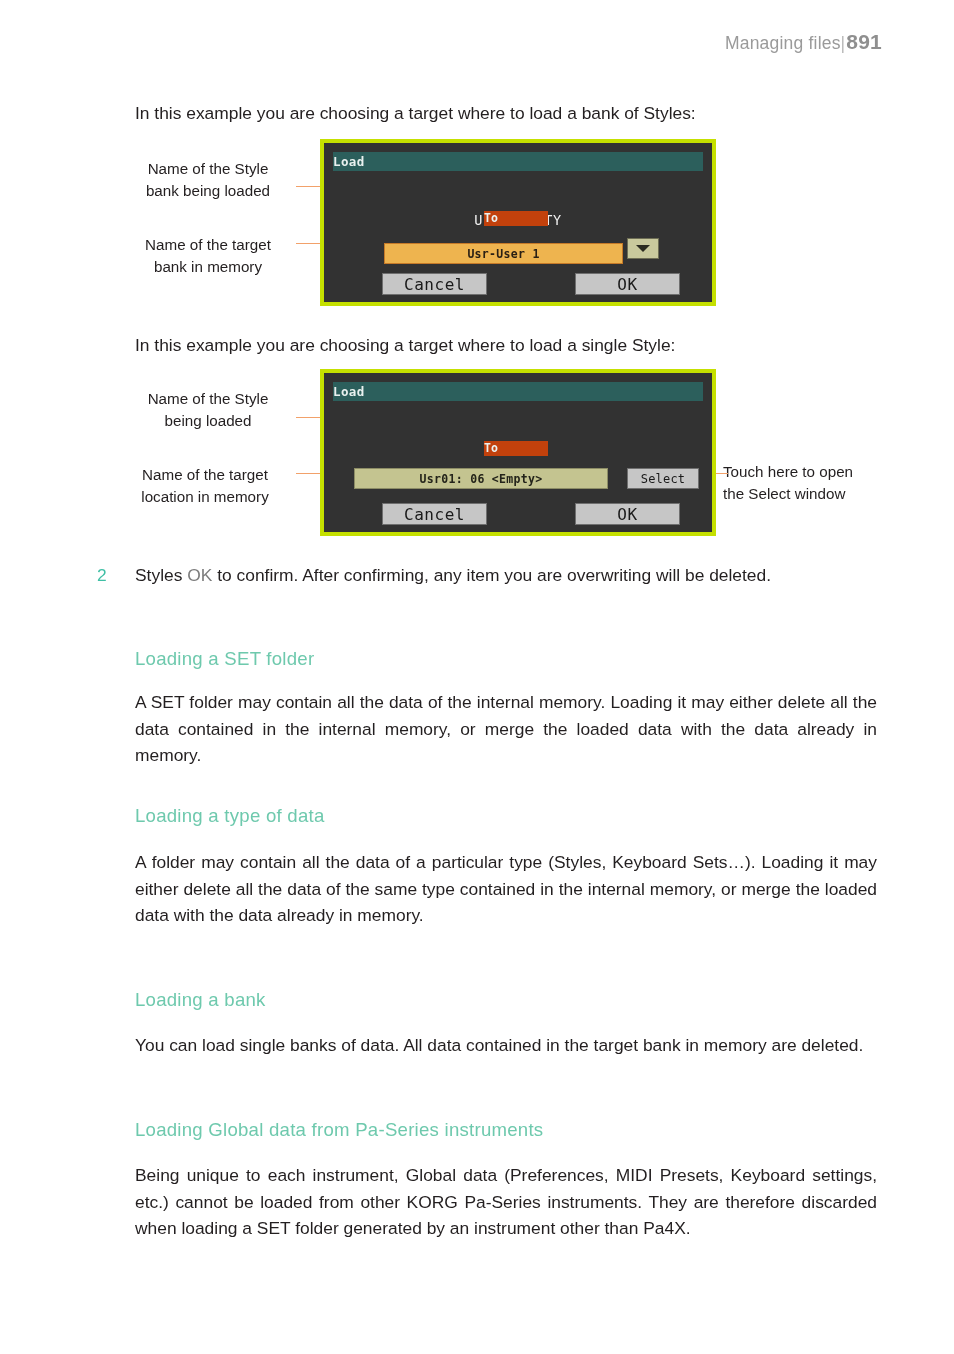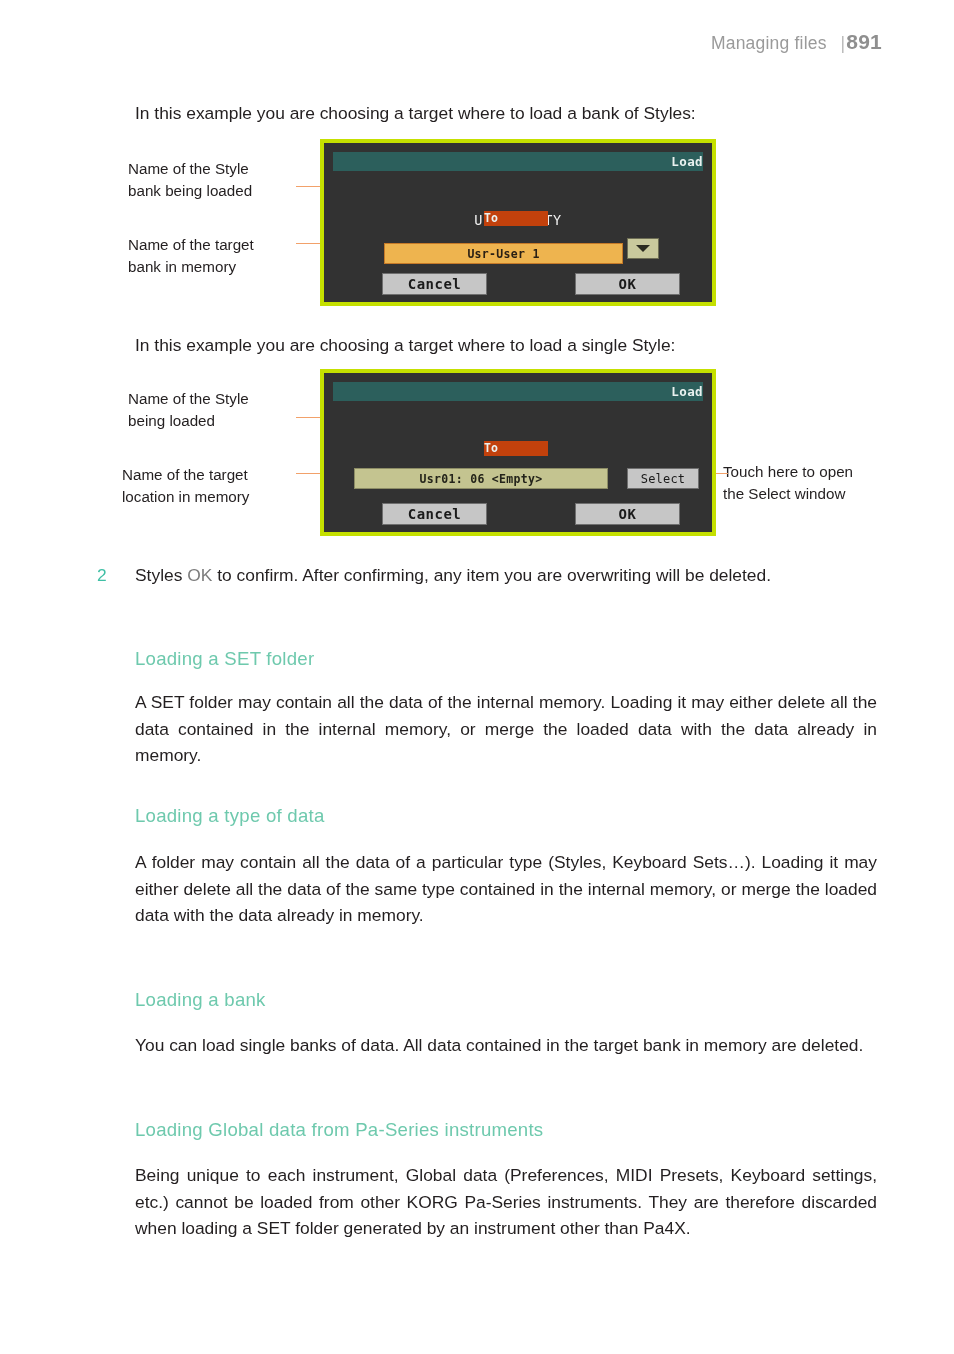--- a/index.html
+++ b/index.html
@@ -16,21 +16,20 @@
     overflow: hidden;
   }
 
   
   .page-header {
     position: absolute;
     top: 30px;
     right: 72px;
     display: flex;
     align-items: baseline;
-    gap: 14px;
     color: #9a9a9a;
     font-size: 17.5px;
     letter-spacing: .2px;
   }
   .page-header .hdr-page {
     color: #8f8f8f;
     font-weight: bold;
     font-size: 21px;
   }
   .page-header .hdr-rule {
@@ -83,21 +82,21 @@
   }
   .ui-ref { color: #7d7d7d; }
 
   
   .callout {
     position: absolute;
     font-size: 15.2px;
     line-height: 22px;
     color: #231f20;
   }
-  .callout.right-al { text-align: left; }
+  .callout.right-al { text-align: center; }
   .callout.left-al  { text-align: left; }
 
   .leader {
     position: absolute;
     height: 0;
     border-top: 1.4px solid #f2a16a;
   }
 
   
   .dialog {
@@ -107,21 +106,21 @@
     box-sizing: border-box;
   }
   .dlg-title {
     position: absolute;
     background: #2c5f5c;
     color: #e9f1ef;
     font-family: "DejaVu Sans Mono", monospace;
     font-size: 12.5px;
     font-weight: bold;
     letter-spacing: .4px;
-    text-align: right;
+    text-align: left;
     line-height: 19px;
   }
   .dlg-filename {
     position: absolute;
     color: #f1f1f1;
     font-family: "DejaVu Sans Mono", monospace;
     font-size: 13.5px;
     letter-spacing: .6px;
     text-align: center;
     white-space: nowrap;
@@ -180,22 +179,22 @@
     border-right: 7px solid transparent;
     border-top: 7px solid #2b2b20;
   }
   .dlg-btn {
     position: absolute;
     background: #c6c6c6;
     border: 1.5px solid #6f6f6f;
     box-sizing: border-box;
     color: #1a1a1a;
     font-family: "DejaVu Sans Mono", monospace;
-    font-size: 14px;
-    font-weight: bold;
+    font-size: 16px;
+    font-weight: normal;
     letter-spacing: .5px;
     display: flex;
     align-items: center;
     justify-content: center;
   }
   .dlg-btn.select-btn {
     font-size: 12px;
     font-weight: normal;
     letter-spacing: .2px;
   }

